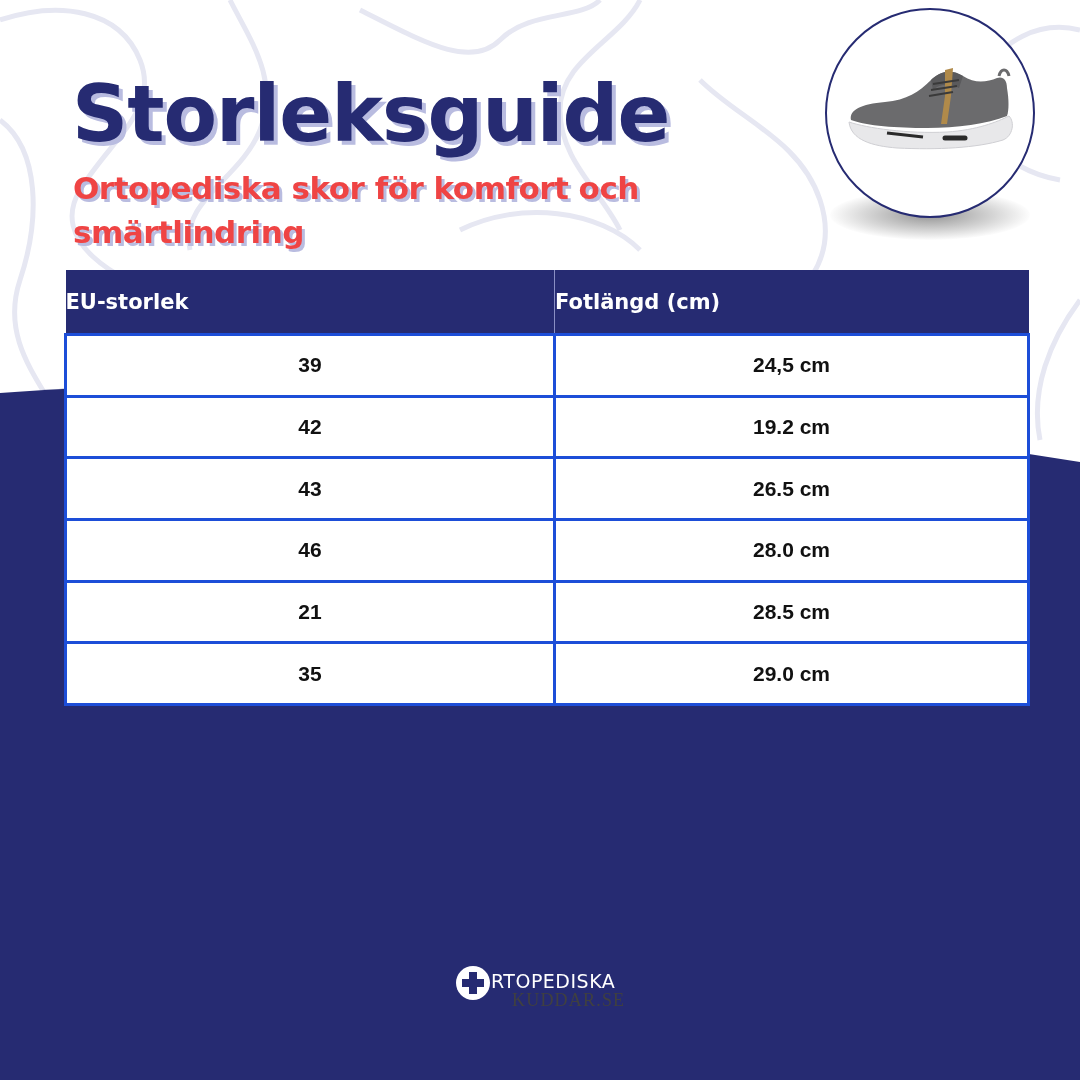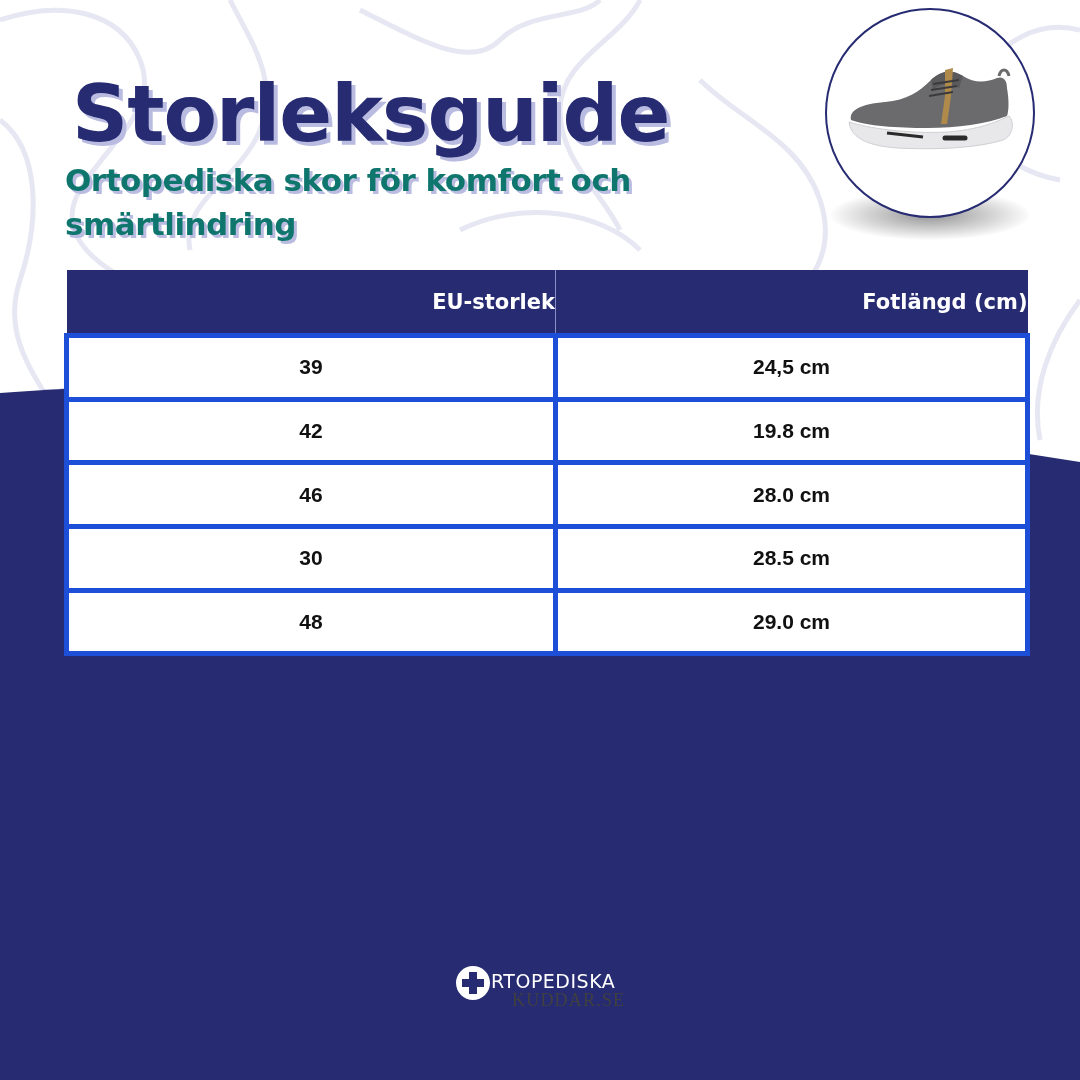--- a/index.html
+++ b/index.html
@@ -16,23 +16,23 @@
     font-family: "DejaVu Sans", sans-serif; font-weight: bold;
     font-size: 78px; line-height: 96px; letter-spacing: -1px;
     color: #262b72;
     text-shadow: 4px 4px 0 #b9bce0;
     margin: 8px;
   }
   .subtitle {
     position: absolute; left: 65px; top: 158px; width: 640px;
     font-family: "DejaVu Sans", sans-serif; font-weight: bold;
     font-size: 31px; line-height: 44px; letter-spacing: -0.5px;
-    color: #0f766e;
+    color: #ef4444;
     text-shadow: 3px 3px 0 #b9bce0;
-    margin: 0;
+    margin: 8px;
   }
 
   .product {
     position: absolute; left: 825px; top: 8px; width: 210px; height: 210px;
     border-radius: 50%; border: 2px solid #262b72; background: #ffffff;
     box-sizing: border-box; overflow: hidden; z-index: 2;
   }
   .product-shadow {
     position: absolute; left: 830px; top: 190px; width: 200px; height: 50px;
     border-radius: 50%;
@@ -40,29 +40,29 @@
     z-index: 1;
   }
 
   .size-table {
     position: absolute; left: 64px; top: 270px; width: 966px;
     border-collapse: collapse; table-layout: fixed; z-index: 3;
   }
   .size-table th {
     background: #262b72; color: #ffffff;
     font-family: "DejaVu Sans", sans-serif; font-weight: bold; font-size: 21px;
-    height: 63px; padding: 0; text-align: right;
+    height: 63px; padding: 0; text-align: left;
     border-right: 1px solid #8a8fc4;
   }
   .size-table th:last-child { border-right: none; }
   .size-table td {
     background: #ffffff; color: #111111;
     font-family: "Liberation Sans", sans-serif; font-weight: bold; font-size: 21px;
     height: 58.7px; padding: 0; text-align: center;
-    border: 5px solid #1d4ed8;
+    border: 3px solid #1d4ed8;
   }
   .col-1 { width: 489px; }
 
   .logo {
     position: absolute; left: 456px; top: 964px; width: 170px; height: 46px; z-index: 3;
   }
   .logo-mark {
     position: absolute; left: 0; top: 2px; width: 34px; height: 34px; border-radius: 50%;
     background: #ffffff;
   }
@@ -132,32 +132,36 @@
       <th>Fotlängd (cm)</th>
     </tr>
   </thead>
   <tbody>
     <tr>
         <td>39</td>
         <td>24,5 cm</td>
       </tr>
     <tr>
         <td>42</td>
-        <td>19.8 cm</td>
+        <td>19.2 cm</td>
+      </tr>
+    <tr>
+        <td>43</td>
+        <td>26.5 cm</td>
       </tr>
     <tr>
         <td>46</td>
         <td>28.0 cm</td>
       </tr>
     <tr>
-        <td>30</td>
+        <td>21</td>
         <td>28.5 cm</td>
       </tr>
     <tr>
-        <td>48</td>
+        <td>35</td>
         <td>29.0 cm</td>
       </tr>
   </tbody>
 </table>
 
 <div class="logo">
   <div class="logo-mark">
     <svg width="34" height="34" viewBox="0 0 34 34" xmlns="http://www.w3.org/2000/svg">
       <rect x="13" y="6" width="8" height="22" fill="#262b72"></rect>
       <rect x="6" y="13" width="22" height="8" fill="#262b72"></rect>

